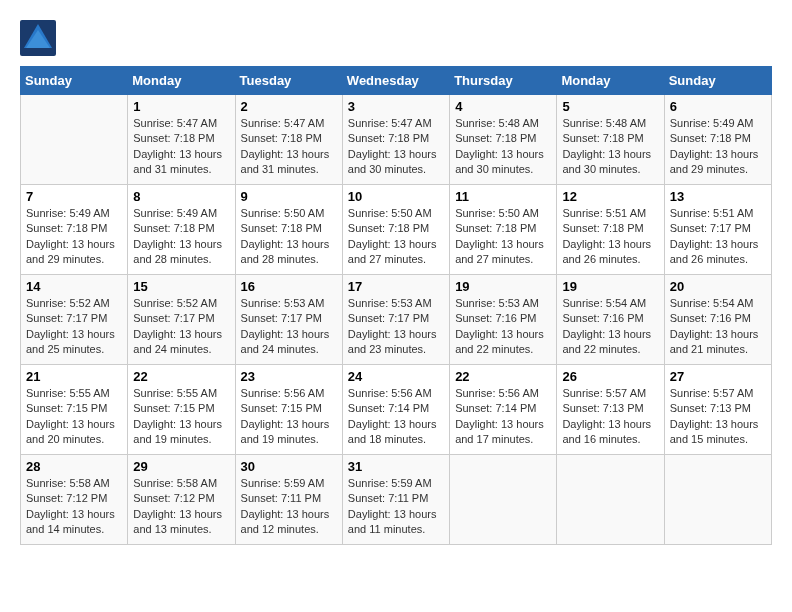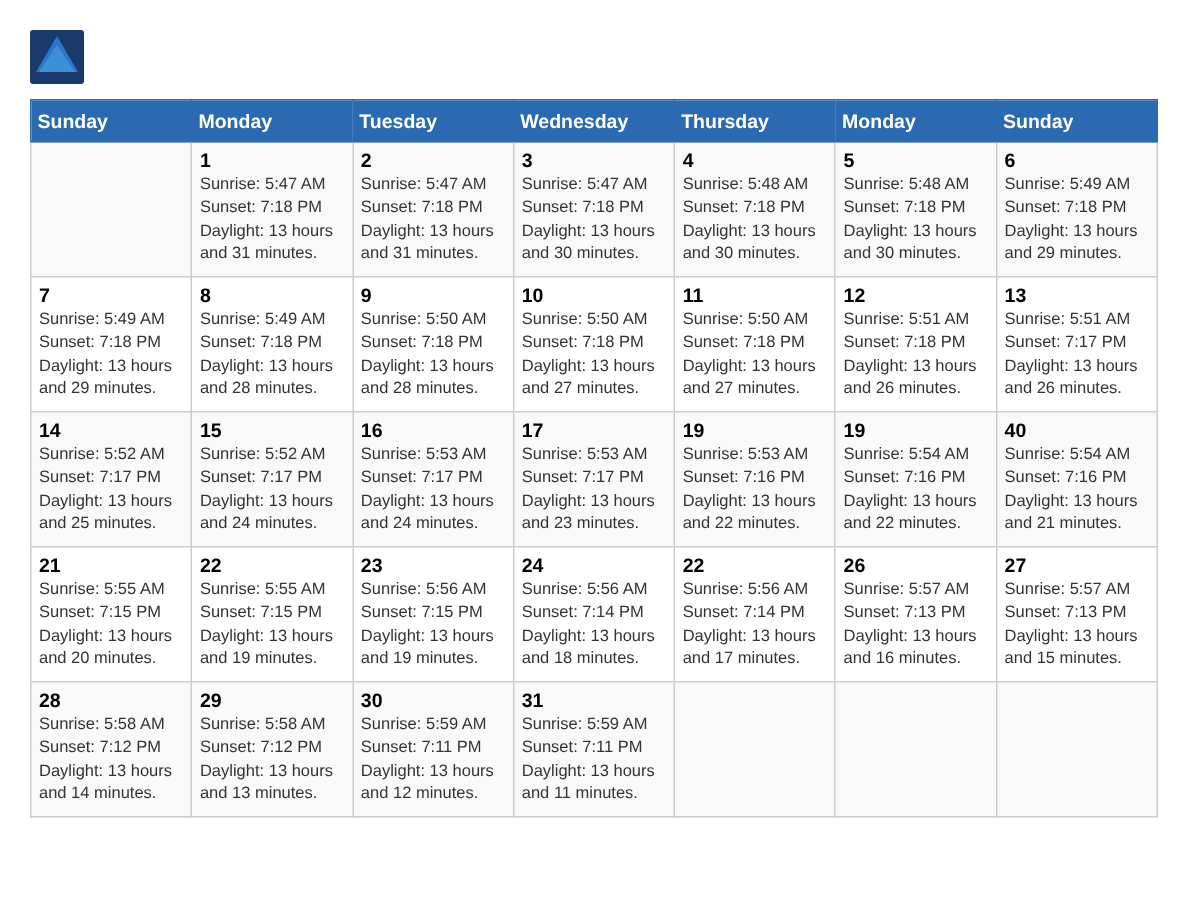--- a/index.html
+++ b/index.html
@@ -245,21 +245,21 @@
 and 22 minutes.</div>
         </td>
         <td>
           <div class="day-number">19</div>
           <div class="day-detail" style="white-space: pre-line;">Sunrise: 5:54 AM
 Sunset: 7:16 PM
 Daylight: 13 hours
 and 22 minutes.</div>
         </td>
         <td>
-          <div class="day-number">40</div>
+          <div class="day-number">20</div>
           <div class="day-detail" style="white-space: pre-line;">Sunrise: 5:54 AM
 Sunset: 7:16 PM
 Daylight: 13 hours
 and 21 minutes.</div>
         </td>
       </tr>
       <tr>
         <td>
           <div class="day-number">21</div>
           <div class="day-detail" style="white-space: pre-line;">Sunrise: 5:55 AM

